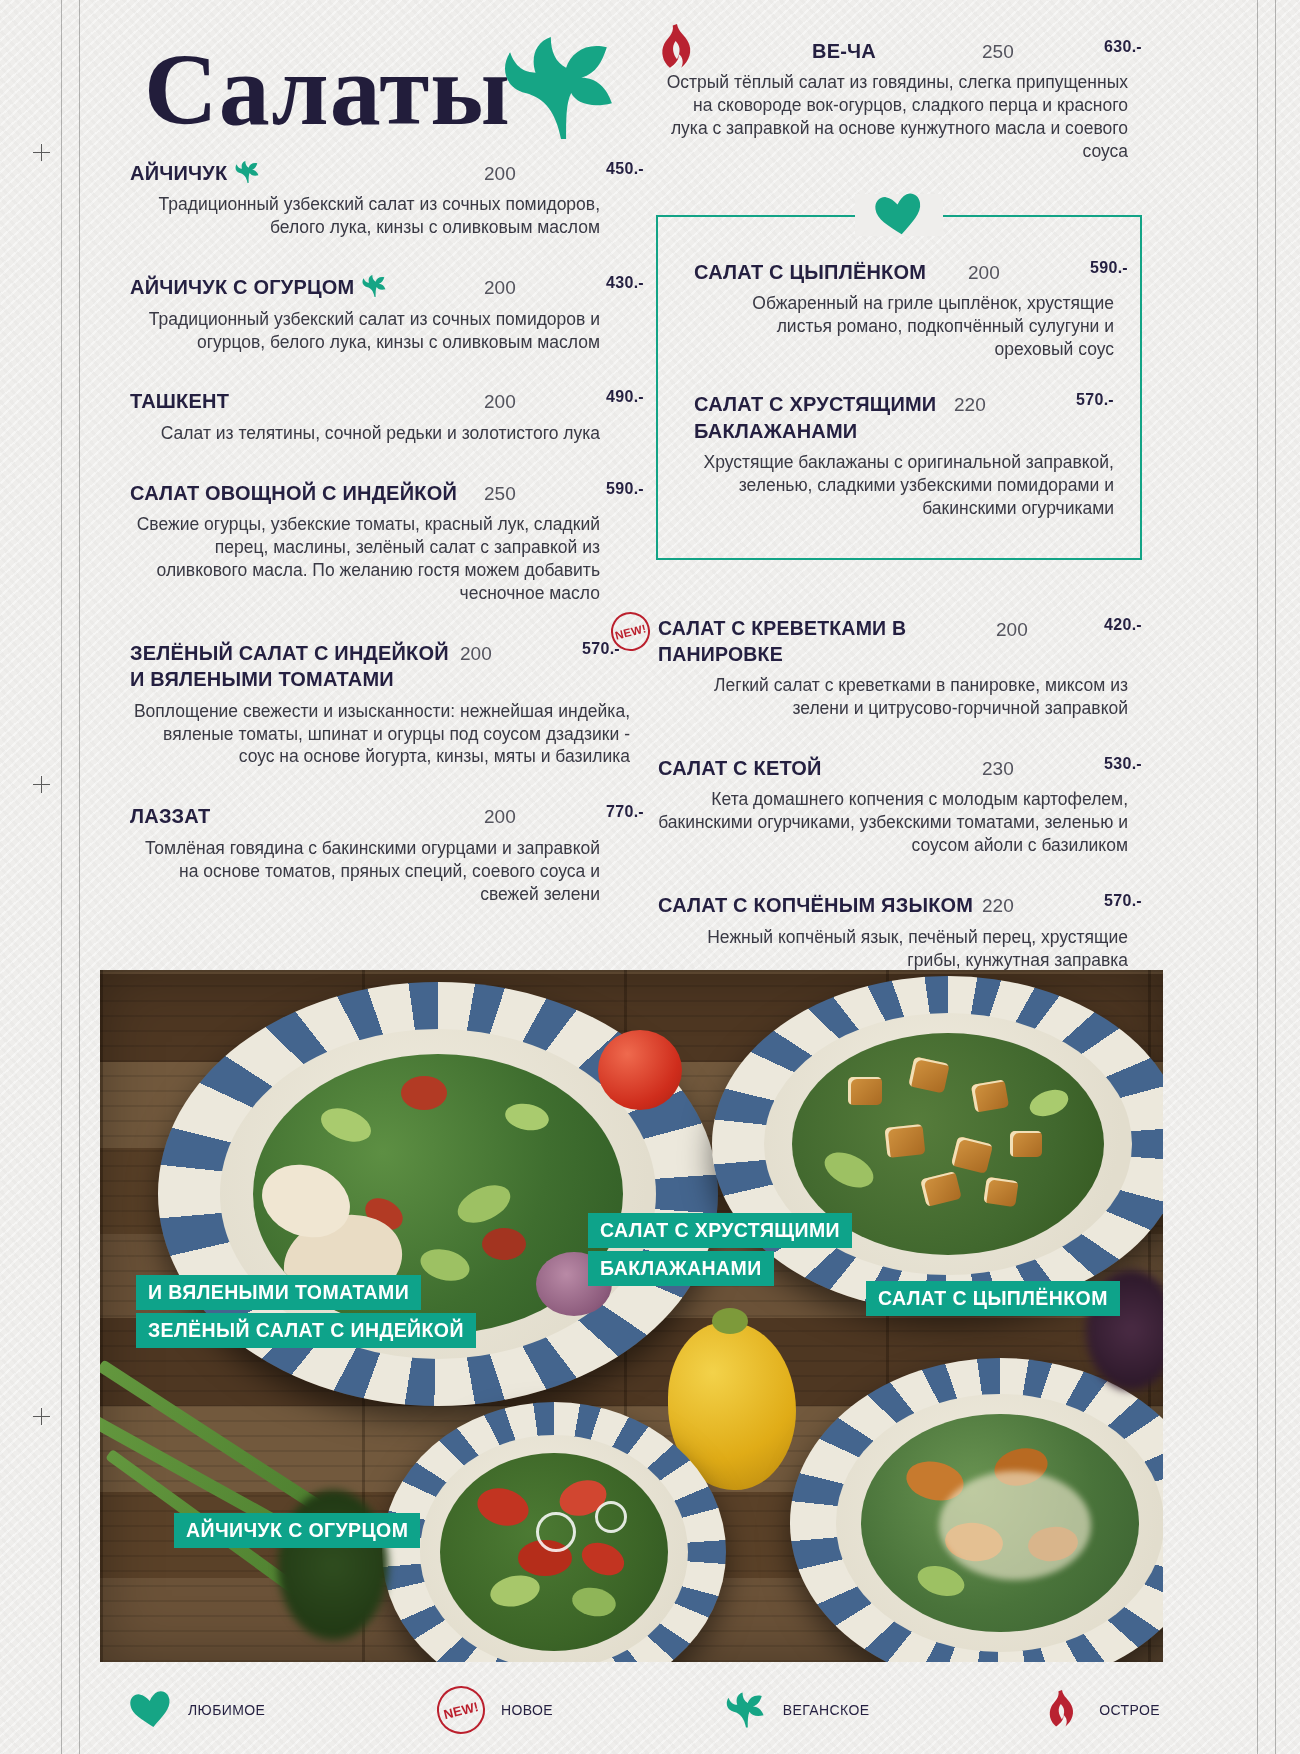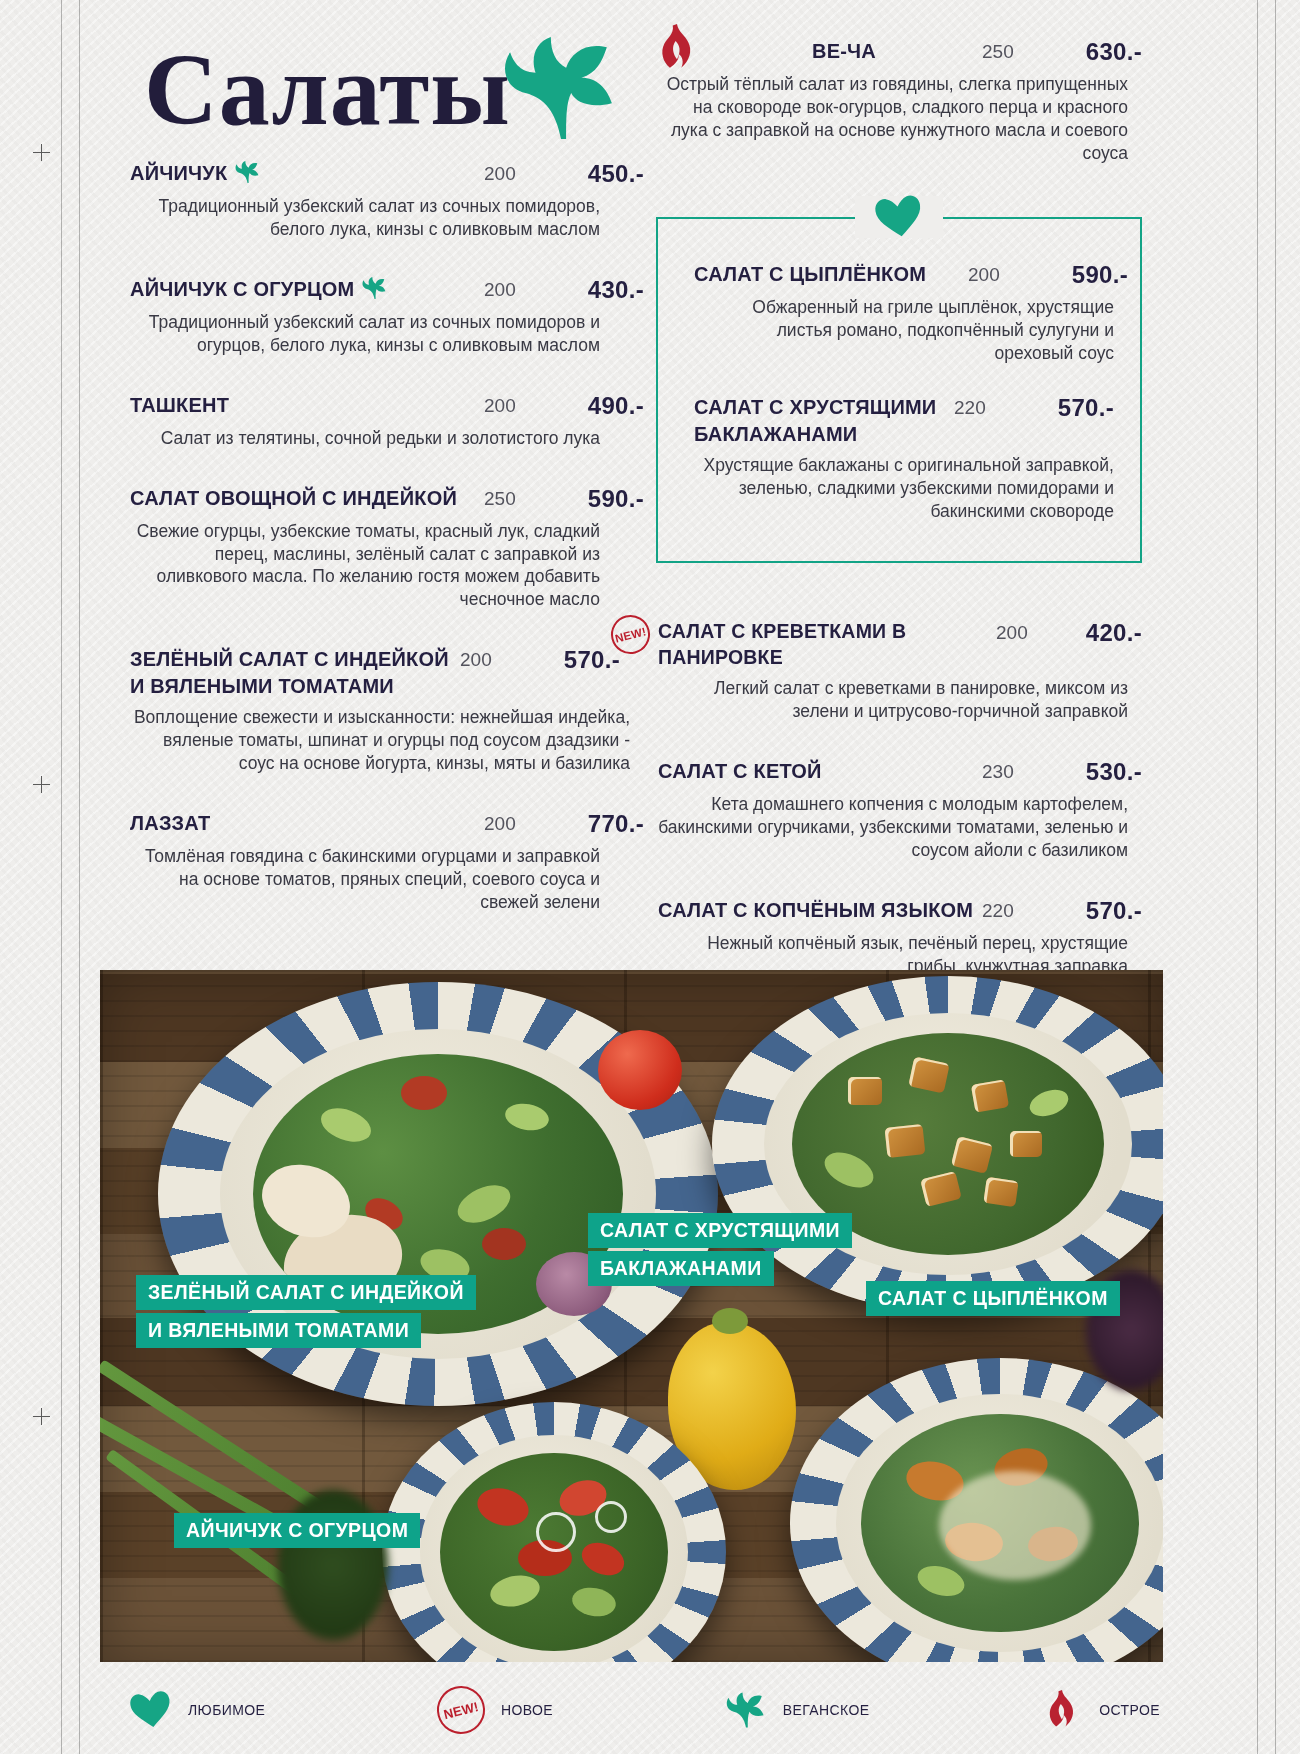--- a/index.html
+++ b/index.html
@@ -30,21 +30,21 @@
   
   .col{position:absolute;}
   .col-left{left:130px;top:160px;width:514px;}
   .col-right{left:658px;top:38px;width:484px;}
 
   .item{margin-bottom:35px;}
   .head{display:flex;align-items:flex-start;}
   .name{flex:1;margin:0;font-size:20px;font-weight:700;color:#241f40;line-height:1.32;letter-spacing:.2px;}
   .name .leaf-sm{width:27px;height:24px;vertical-align:-4px;margin-left:7px;}
   .weight{width:72px;text-align:left;font-size:19px;color:#53535d;padding-top:3px;flex:none;}
-  .price{width:88px;text-align:right;font-size:24px;font-weight:700;color:#241f40;flex:none;letter-spacing:.3px;}
+  .price{width:88px;text-align:right;font-size:16px;font-weight:700;color:#241f40;flex:none;letter-spacing:.3px;}
   .desc{margin:7px 0 0 0;font-size:17.5px;line-height:1.31;color:#393944;max-width:470px;text-align:right;}
 
   
   .hot-head .name{position:relative;padding-left:48px;text-align:center;}
   .flame-sm{position:absolute;left:0;top:-14px;width:38px;height:48px;}
 
   
   .featured{
     position:relative;margin:52px 0 56px -2px;
     border:2.5px solid #12a386;
@@ -220,21 +220,21 @@
         </div>
         <p class="desc">Обжаренный на гриле цыплёнок, хрустящие листья романо, подкопчённый сулугуни и ореховый соус</p>
       </article>
 
       <article class="item">
         <div class="head">
           <h3 class="name" style="max-width:260px">САЛАТ С ХРУСТЯЩИМИ БАКЛАЖАНАМИ</h3>
           <span class="weight">220</span>
           <span class="price">570.-</span>
         </div>
-        <p class="desc">Хрустящие баклажаны с оригинальной заправкой, зеленью, сладкими узбекскими помидорами и бакинскими сковороде</p>
+        <p class="desc">Хрустящие баклажаны с оригинальной заправкой, зеленью, сладкими узбекскими помидорами и бакинскими огурчиками</p>
       </article>
     </div>
 
     <article class="item with-badge">
       <div class="new-badge">
           <span>NEW!</span>
         </div>
       <div class="head">
         <h3 class="name" style="font-size:19.5px">САЛАТ С КРЕВЕТКАМИ В ПАНИРОВКЕ</h3>
         <span class="weight" style="width:58px">200</span>
@@ -334,22 +334,22 @@
     <div class="stalk" style="left:-30px;top:520px;width:320px;height:13px;transform:rotate(29deg)"></div>
     <div class="stalk" style="left:-18px;top:560px;width:280px;height:12px;transform:rotate(36deg)"></div>
     <div class="blob" style="left:178px;top:520px;width:110px;height:150px;background:radial-gradient(circle,#2f4d1f,#223a15 70%)"></div>
     <div class="blob" style="left:986px;top:300px;width:90px;height:120px;background:radial-gradient(circle,#4a2b44,#2f1a2c 70%)"></div>
 
     <div class="photo-label" style="left:488px;top:240px">
       <span>САЛАТ С ХРУСТЯЩИМИ</span>
       <span>БАКЛАЖАНАМИ</span>
     </div>
     <div class="photo-label" style="left:36px;top:302px">
+      <span>И ВЯЛЕНЫМИ ТОМАТАМИ</span>
       <span>ЗЕЛЁНЫЙ САЛАТ С ИНДЕЙКОЙ</span>
-      <span>И ВЯЛЕНЫМИ ТОМАТАМИ</span>
     </div>
     <div class="photo-label" style="left:766px;top:308px">
       <span>САЛАТ С ЦЫПЛЁНКОМ</span>
     </div>
     <div class="photo-label" style="left:74px;top:540px">
       <span>АЙЧИЧУК С ОГУРЦОМ</span>
     </div>
   </figure>
 
   <footer class="legend">

